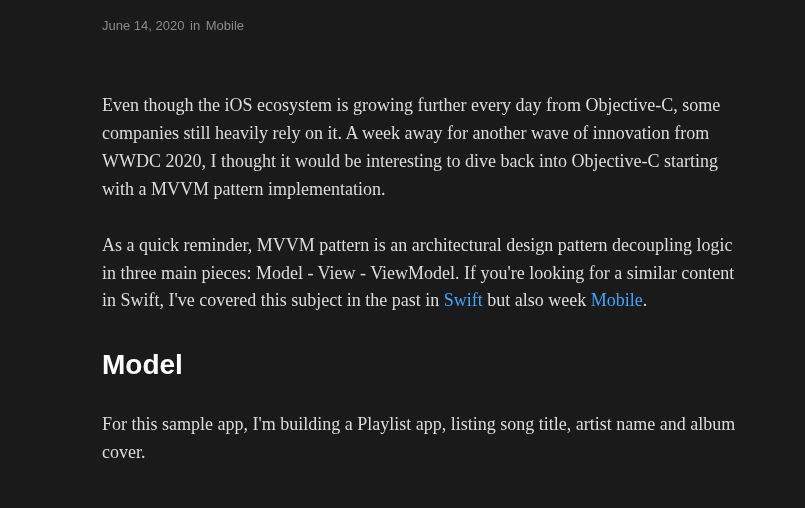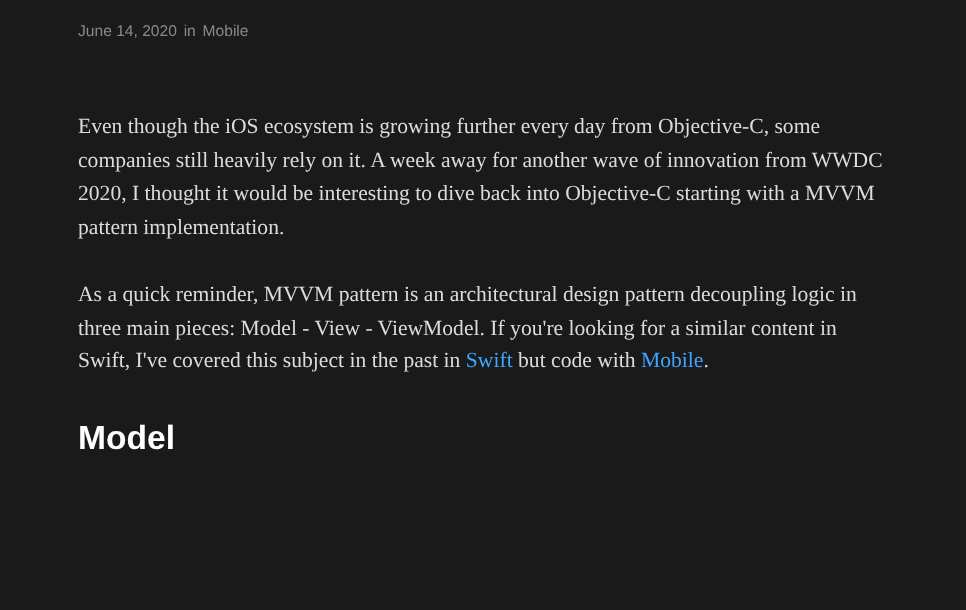--- a/index.html
+++ b/index.html
@@ -7,21 +7,21 @@
     padding: 0;
     background: #1a1a1a;
     color: #e0e0e0;
     font-family: Georgia, 'Times New Roman', serif;
     font-size: 18px;
     line-height: 1.55;
   }
   .page {
     max-width: 675px;
     margin: 16px auto;
-    padding: 0 65px 0 65px;
+    padding: 0 65px 0 102px;
   }
   .meta {
     color: #8a8a8a;
     font-family: -apple-system, BlinkMacSystemFont, "Segoe UI", Helvetica, Arial, sans-serif;
     font-size: 13px;
     margin-top: 8px;
     margin-bottom: 56px;
   }
   .meta .in {
     margin: 0 2px;
@@ -53,20 +53,21 @@
 
   <div class="meta">
     <span>June 14, 2020</span>
     <span class="in">in</span>
     <span>Mobile</span>
   </div>
 
   <p>Even though the iOS ecosystem is growing further every day from Objective-C, some companies still heavily rely on it. A week away for another wave of innovation from WWDC 2020, I thought it would be interesting to dive back into Objective-C starting with a MVVM pattern implementation.</p>
 
   <p>
-    <span>As a quick reminder, MVVM pattern is an architectural design pattern decoupling logic in three main pieces: Model - View - ViewModel. If you're looking for a similar content in Swift, I've covered this subject in the past in </span><a href="#" class="link">Swift</a><span> but code with </span><a href="#" class="link">Mobile</a><span>.</span>
+    <span>As a quick reminder, MVVM pattern is an architectural design pattern decoupling logic in three main pieces: Model - View - ViewModel. If you're looking for a similar content in Swift, I've covered this subject in the past in </span><a href="#" class="link">Swift</a><span> but also week </span><a href="#" class="link">Mobile</a><span>.</span>
   </p>
 
 
   <h2 class="section">Model</h2>
 
+  <p>For this sample app, I'm building a Playlist app, listing song title, artist name and album cover.</p>
 
 </div>
 
 </body></html>

